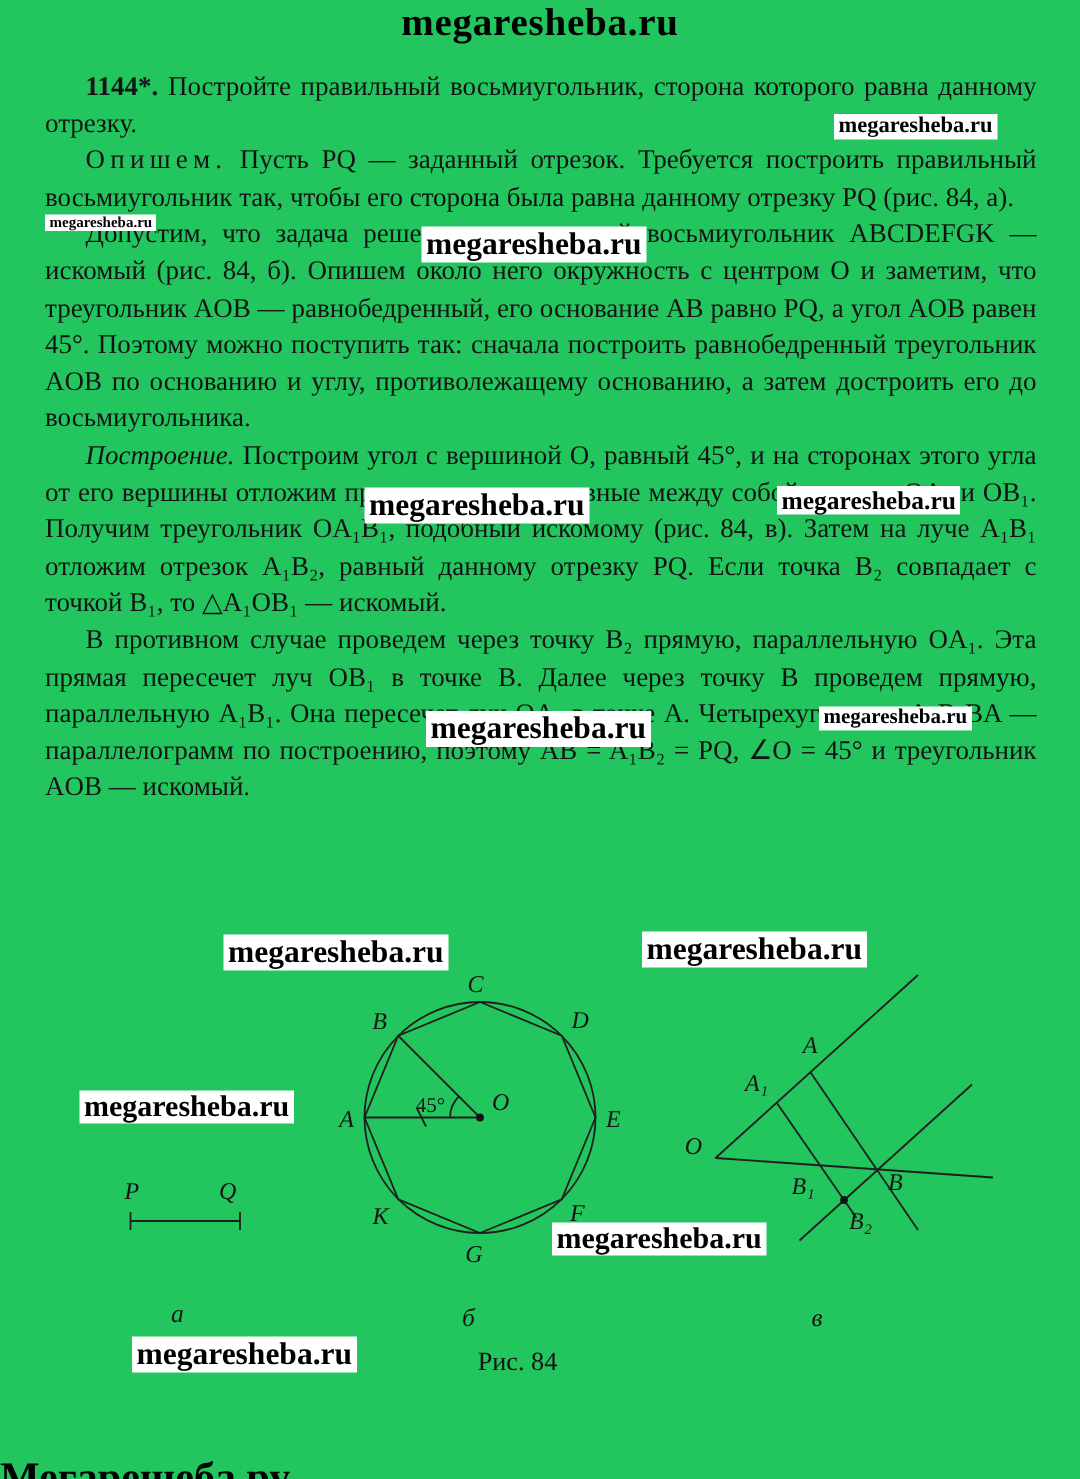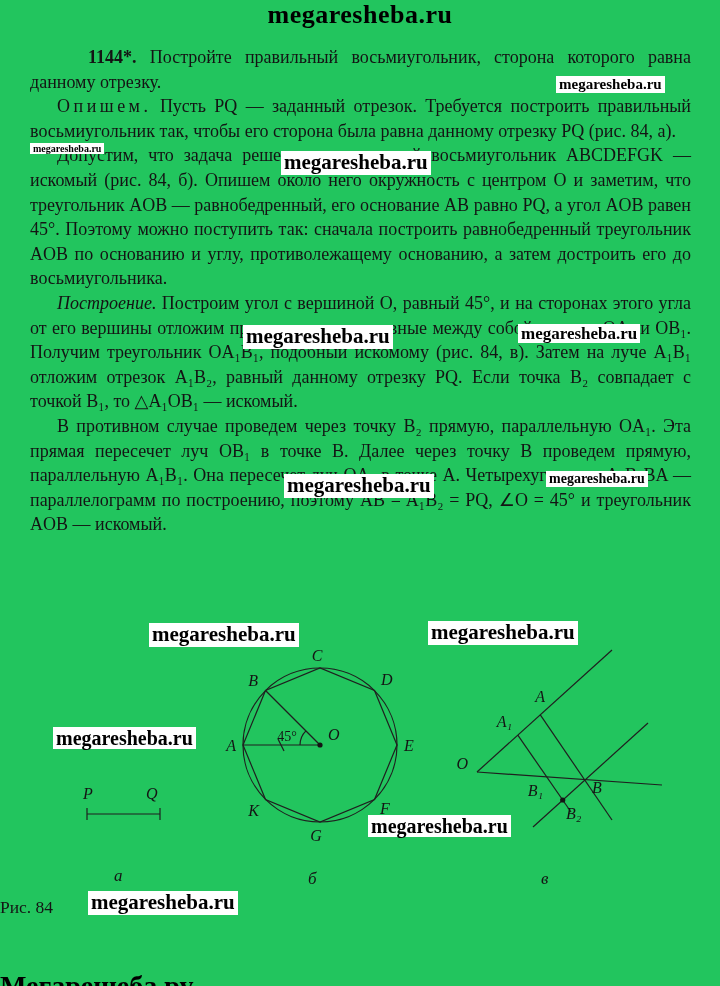--- a/index.html
+++ b/index.html
@@ -10,36 +10,36 @@
   }
   .banner {
     position:absolute; top:0px; left:0; width:100%; text-align:center;
     font-size:26px; font-weight:bold; letter-spacing:0.5px; color:#000;
   }
   .textblock {
     position:absolute; top:45px; left:30px; width:661px;
     text-align:justify; font-size:18px; line-height:24.6px;
   }
   .textblock p { text-indent:27px; margin:0; }
-  .num { font-weight:bold;margin-left:31px; }
+  .num { font-weight:bold; }
   .sperren { letter-spacing:3.5px; }
   .it { font-style:italic; }
   .wm {
     position:absolute; font-weight:bold; background:#ffffff; color:#000;
     white-space:nowrap; padding:0 3px; line-height:1.12;
     font-family:"Liberation Serif", serif;
   }
   .figure-area { position:absolute; top:640px; left:0; width:720px; height:252px; }
   svg text { font-family:"Liberation Serif", serif; fill:#141414; }
   .flbl { font-style:italic; font-size:16px; }
   .deg  { font-size:14px; }
   .sublbl { font-style:italic; font-size:17px; }
   .fig-line { stroke:#1f1f1f; stroke-width:1.2; fill:none; }
   .caption {
-    position:absolute; top:897px; left:0; width:690px; font-size:17.5px;
+    position:absolute; top:897px; left:0; width:690px; text-align:center; font-size:17.5px;
   }
   .footer {
     position:absolute; top:970px; left:0; width:100%; text-align:left;
     font-size:28px; font-weight:bold; color:#000;
   }
 </style>
 </head>
 <body>
 
 <div class="page">

